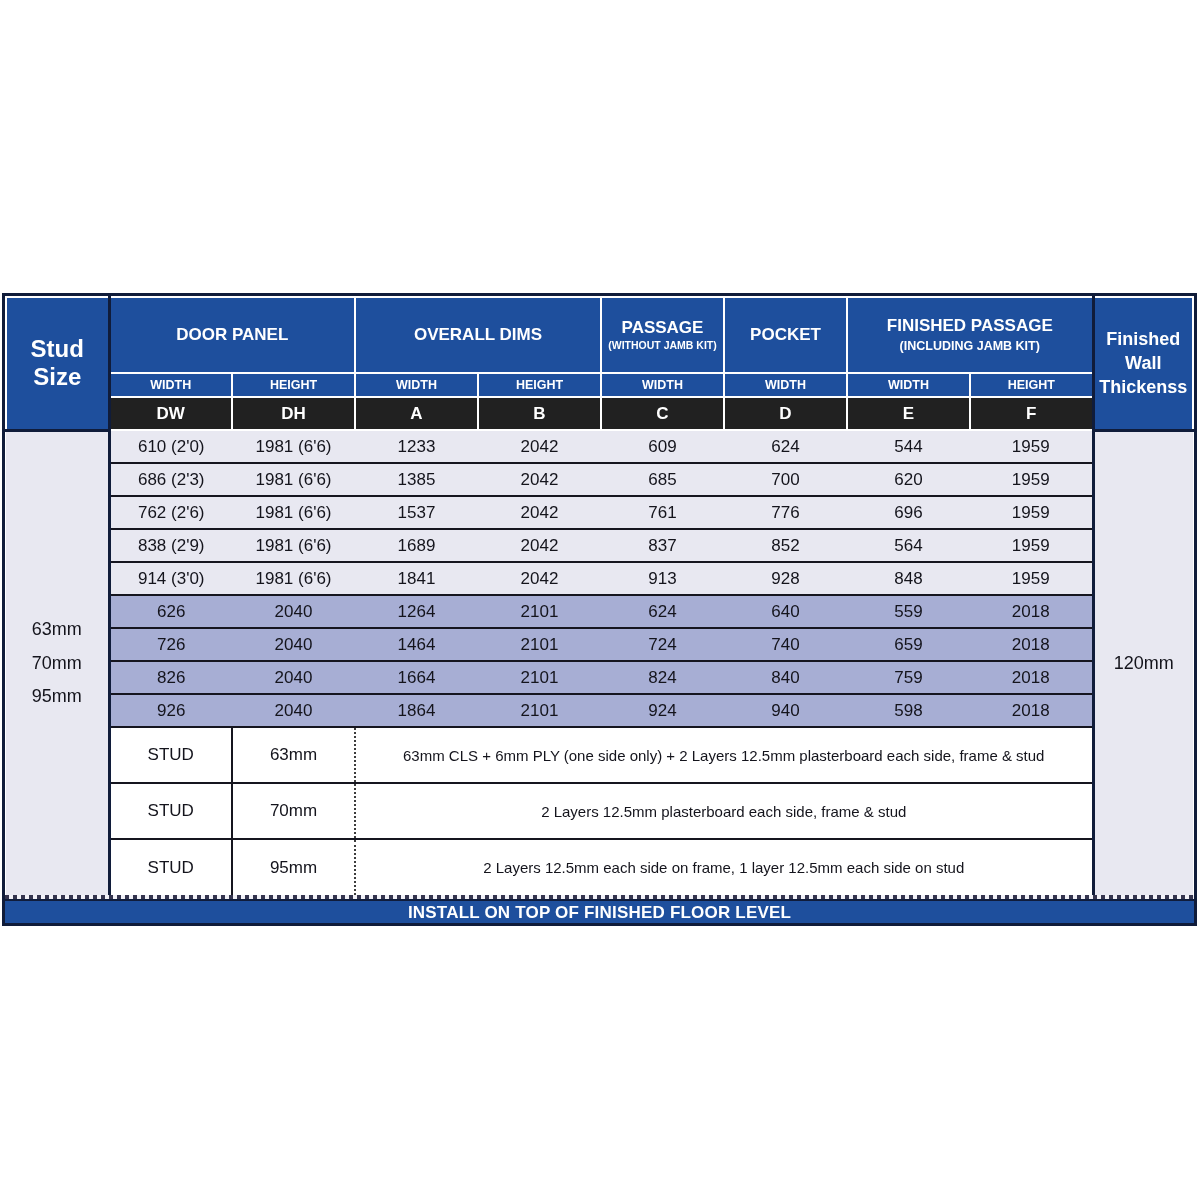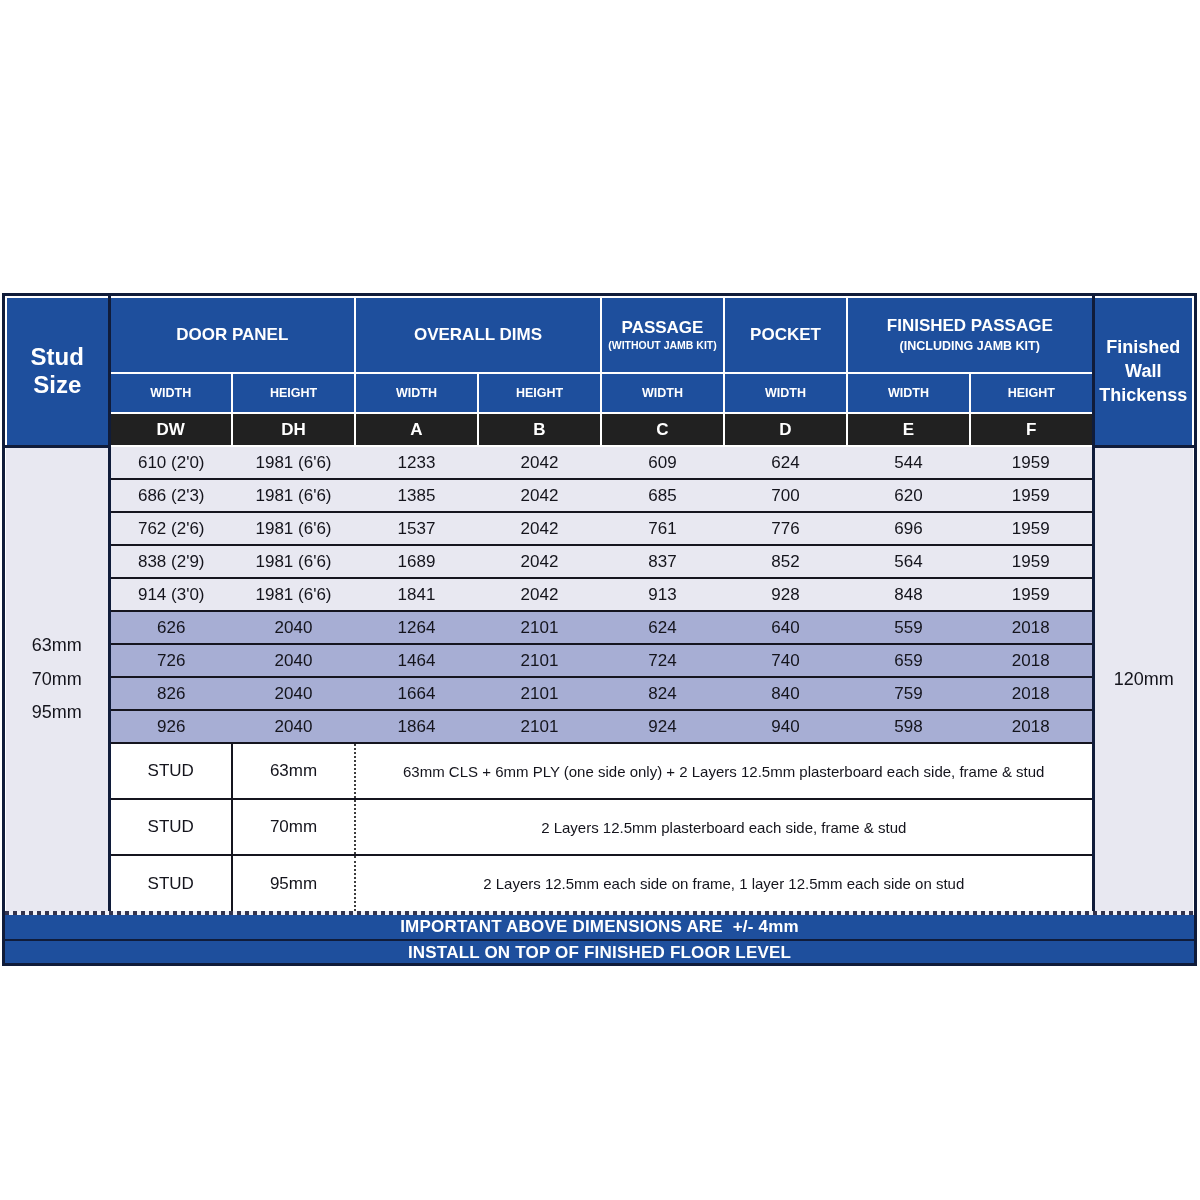--- a/index.html
+++ b/index.html
@@ -22,21 +22,21 @@
   col.side-r{width:100px;}
 
   
   .h-blue{background:var(--blue);color:#fff;font-weight:bold;border:2px solid #fff;margin-top:25px;}
   .h-corner{font-size:24px;border-right:3px solid var(--dark);}
   .h-right{font-size:18px;border-left:3px solid var(--dark);white-space:pre-line;line-height:1.35;}
   tr.r-group{height:76px;}
   .g-main{font-size:17px;line-height:1.15;}
   .g-sub{font-size:10.5px;line-height:1.2;margin-top:2px;padding:0 6px;}
   .g-sub2{font-size:12.5px;line-height:1.2;margin-top:3px;}
-  tr.r-sub{height:40px;}
+  tr.r-sub{height:24px;}
   tr.r-sub td{font-size:12.5px;}
   tr.r-band{height:33px;}
   tr.r-band td{background:var(--band);color:#fff;font-weight:bold;font-size:17px;border:2px solid #fff;}
 
   
   tr.light,tr.medium{height:33px;}
   td.cell{font-size:17px;border-top:2px solid var(--line);border-left:0;border-right:0;}
   tr.light td.cell{background:var(--row_light);}
   tr.medium td.cell{background:var(--row_medium);}
 
@@ -230,16 +230,15 @@
       </tr>
       <tr class="studrow">
         <td class="stud">STUD</td>
         <td class="stud stud-val">95mm</td>
         <td class="stud stud-note" colspan="6">2 Layers 12.5mm each side on frame, 1 layer 12.5mm each side on stud</td>
       </tr>
     </tbody>
       </table>
 
     <div class="perforation"></div>
-    <div class="banner">IMPORTANT ABOVE DIMENSIONS ARE  +/- 4mm</div>
     <div class="banner banner-2">INSTALL ON TOP OF FINISHED FLOOR LEVEL</div>
   </div>
 </div>
 
 </body></html>

